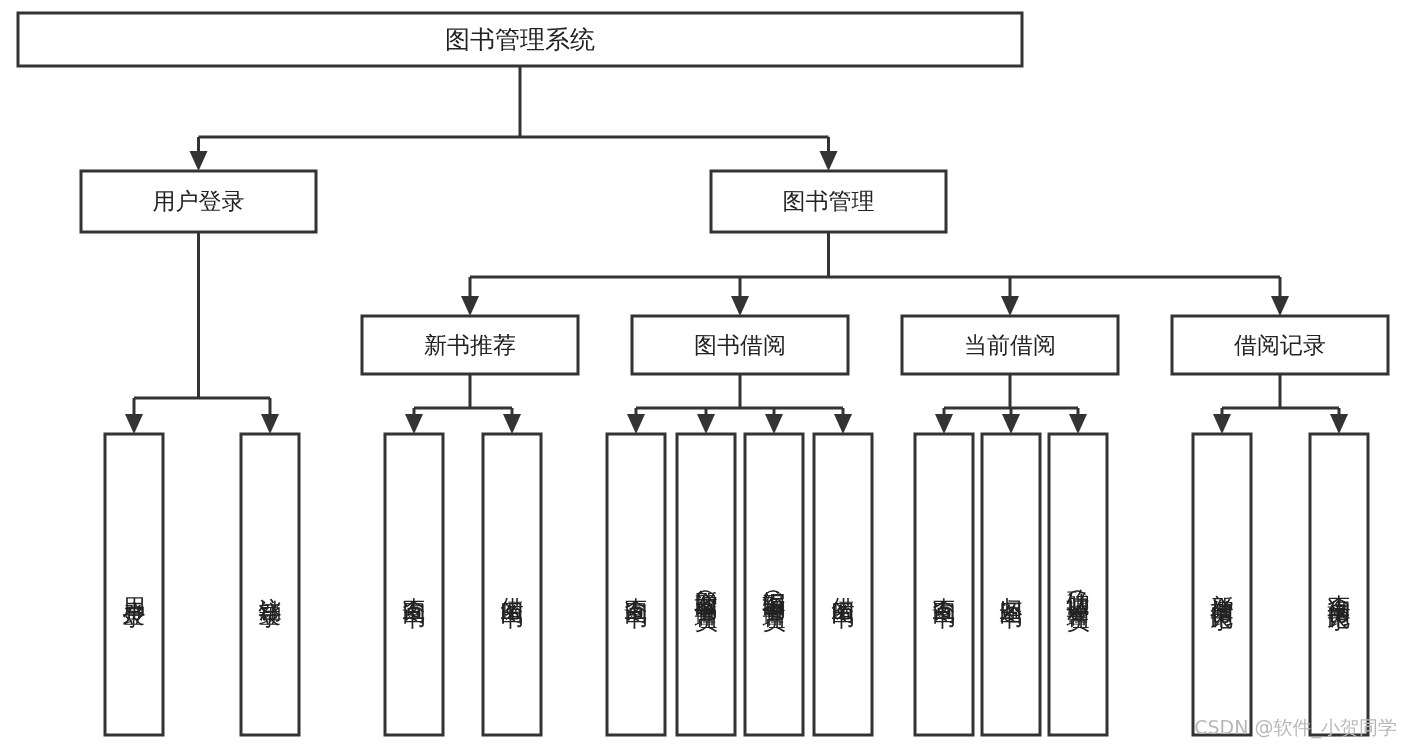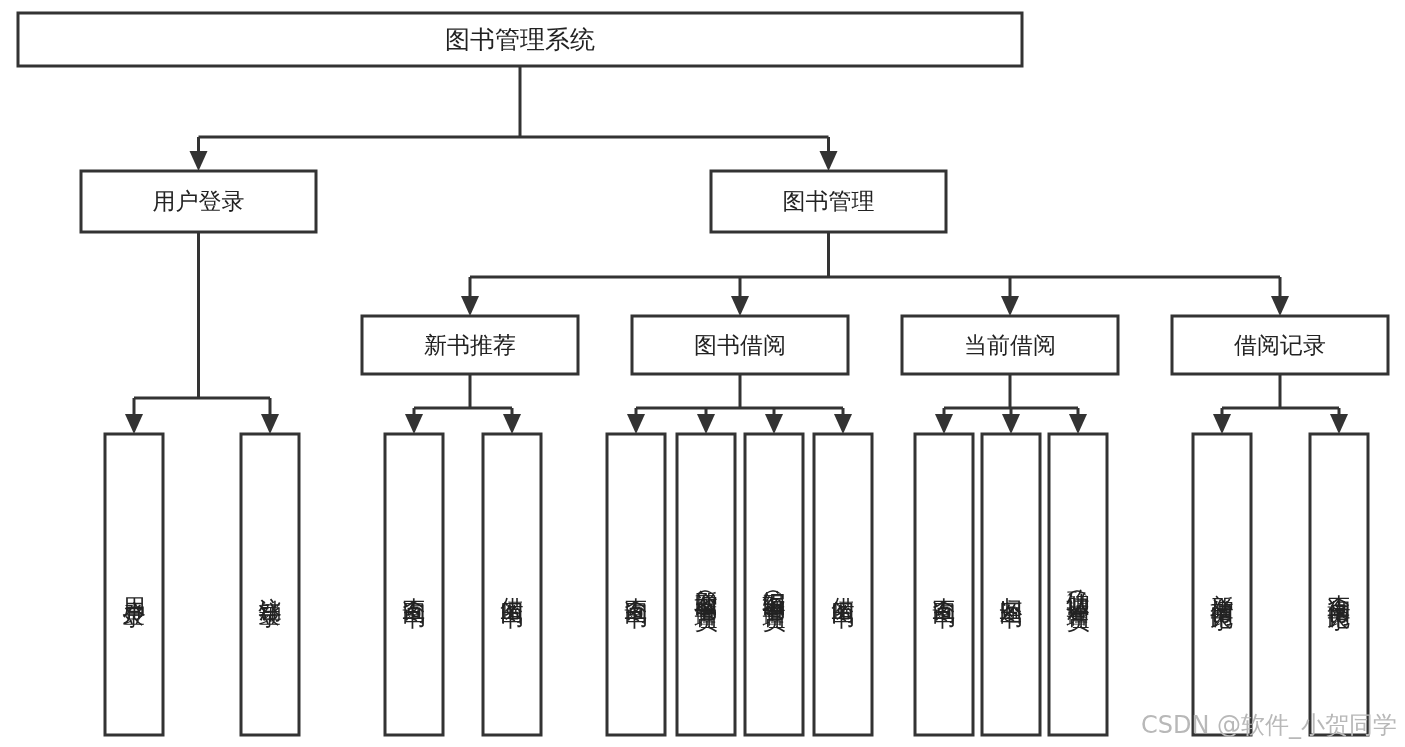--- a/index.html
+++ b/index.html
@@ -46,21 +46,21 @@
     fill: none;
   }
   .arrow-head {
     fill: #333333;
   }
   .watermark {
     position: absolute;
     right: 8px;
     bottom: 6px;
     font-family: "DejaVu Sans", "Liberation Sans", sans-serif;
-    font-size: 24px;
+    font-size: 19px;
     color: #b8b8b8;
     white-space: nowrap;
     pointer-events: none;
   }
 </style>
 </head>
 <body>
 
 <div id="diagram-root">
   <svg class="diagram" viewBox="0 0 1405 747" xmlns="http://www.w3.org/2000/svg">

